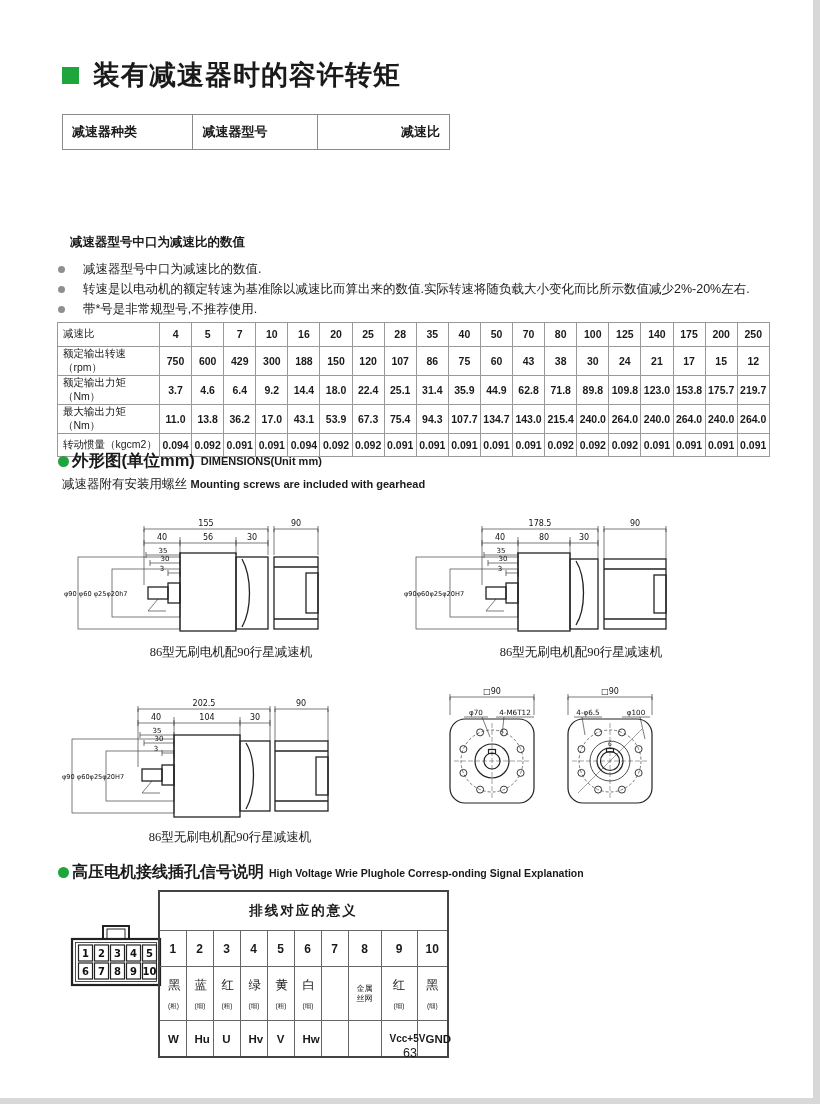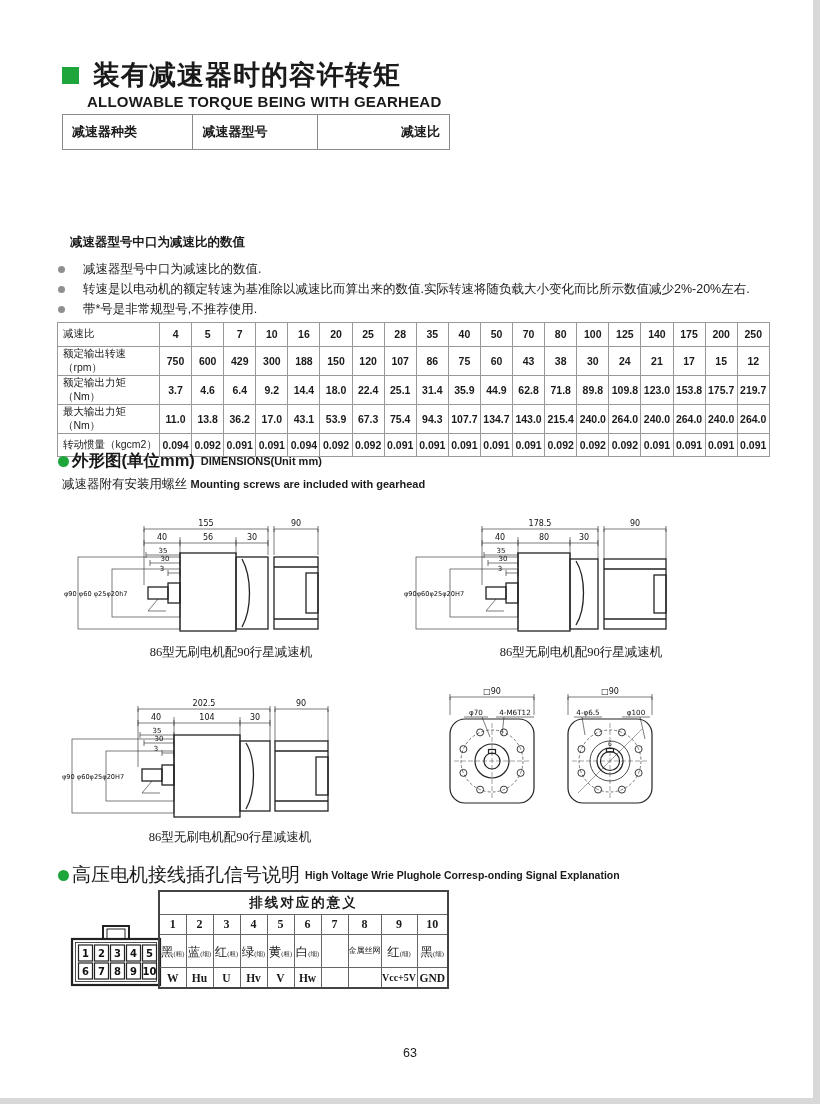--- a/index.html
+++ b/index.html
@@ -46,26 +46,26 @@
   svg{display:block;}
   svg text{font-family:"DejaVu Sans",sans-serif;fill:#111;}
   svg .dim{font-size:8px;text-anchor:middle;}
   svg .dim-s{font-size:7px;text-anchor:middle;}
   svg .phi{font-size:6.6px;}
   svg .lbl{font-size:7.2px;text-anchor:middle;}
   svg .tiny{font-size:6px;text-anchor:middle;}
 
   
   .wiring-header{position:absolute;left:58px;top:862px;display:flex;align-items:center;}
-  .wiring-title-cn{font-size:19px;font-weight:normal;}
+  .wiring-title-cn{font-size:16px;font-weight:bold;}
   .wiring-title-en{font-size:10.5px;font-weight:bold;margin-left:5px;}
   .connector{position:absolute;left:70px;top:924px;}
   .connector text{font-size:10px;font-weight:bold;text-anchor:middle;}
   .wtable{position:absolute;left:158px;top:890px;border-collapse:collapse;border:2px solid #444;table-layout:fixed;width:289px;}
-  .wtable td{border:1px solid #666;text-align:center;vertical-align:middle;padding:0;font-family:Liberation Serif, serif;}
+  .wtable td{border:1px solid #666;text-align:center;vertical-align:middle;padding:8px;}
   .wtable .title-cell{font-size:13.5px;font-weight:bold;height:22px;letter-spacing:2px;}
   .wtable td.num{font-size:12px;font-weight:bold;height:19px;}
   .wtable tr.colors td{height:32px;}
   .cmain{font-size:12.5px;}
   .csub{font-size:6.5px;}
   .mesh{font-size:8px;line-height:1.15;}
   .wtable td.sig{font-size:11.5px;font-weight:bold;height:19px;}
   .wtable td.sig.small{font-size:10px;}
 
   .page-number{position:absolute;left:0;top:1046px;width:100%;text-align:center;font-size:12.5px;}
@@ -75,21 +75,20 @@
 </head>
 <body>
 
 <div class="page">
 
   <div class="title-block">
     <div class="title-row">
       <span class="green-sq"></span>
       <span class="title-cn">装有减速器时的容许转矩</span>
     </div>
-    <div class="title-en">ALLOWABLE TORQUE BEING WITH GEARHEAD</div>
   </div>
 
   <table class="gearhead-table">
     <tbody>
         <tr>
       <th style="width:131px">减速器种类</th>
       <th style="width:124px">减速器型号</th>
       <th class="r" style="width:133px">减速比</th>
     </tr>
   </tbody>

